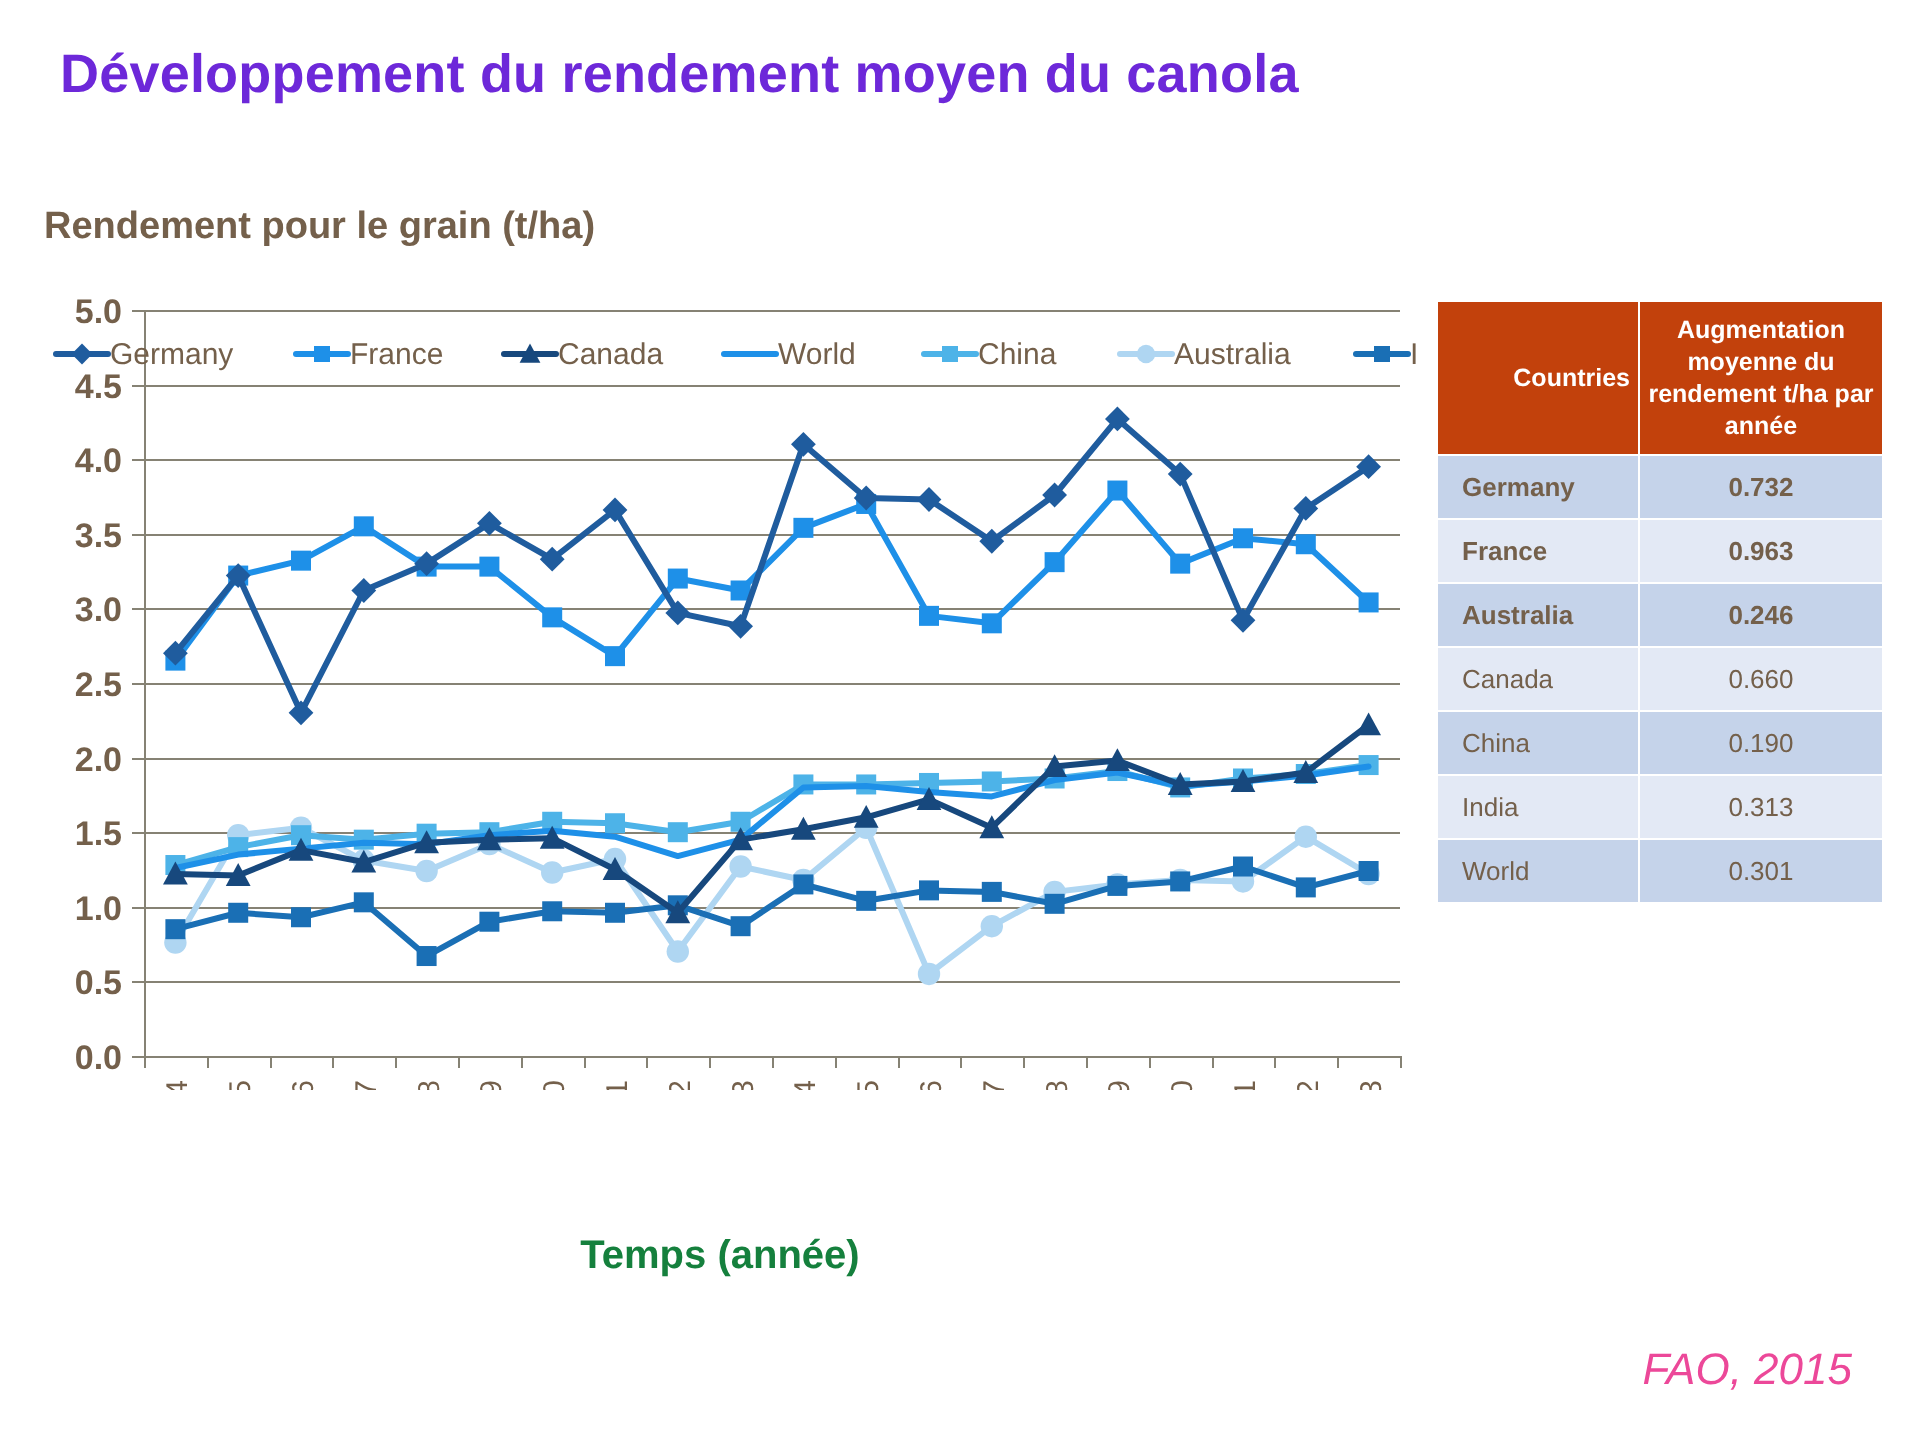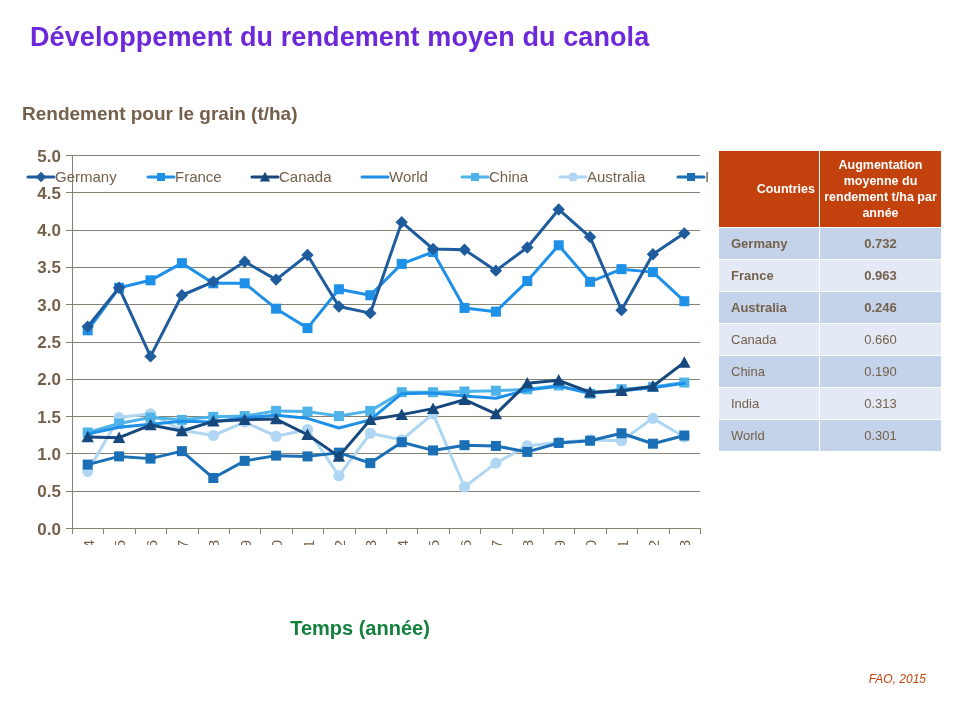--- a/index.html
+++ b/index.html
@@ -20,21 +20,21 @@
     font-size:19px;font-weight:bold;color:#74604B;white-space:nowrap;
   }
 
   #x-axis-title{
     position:absolute;left:0;top:617px;width:700px;text-align:center;
     font-size:20px;font-weight:bold;color:#15803d;margin-left:10px;
   }
 
   #source-note{
     position:absolute;right:34px;top:672px;
-    font-size:12px;font-style:italic;color:#c2410c;
+    font-size:22px;font-style:italic;color:#ec4899;
   }
 
   
   #plot-wrap{position:absolute;left:0px;top:145px;width:710px;height:400px;}
   svg#plot{display:block;}
 
   .ytick{
     font-family:"Liberation Sans",sans-serif;font-size:17px;font-weight:bold;
     fill:#74604B;text-anchor:end;
   }

